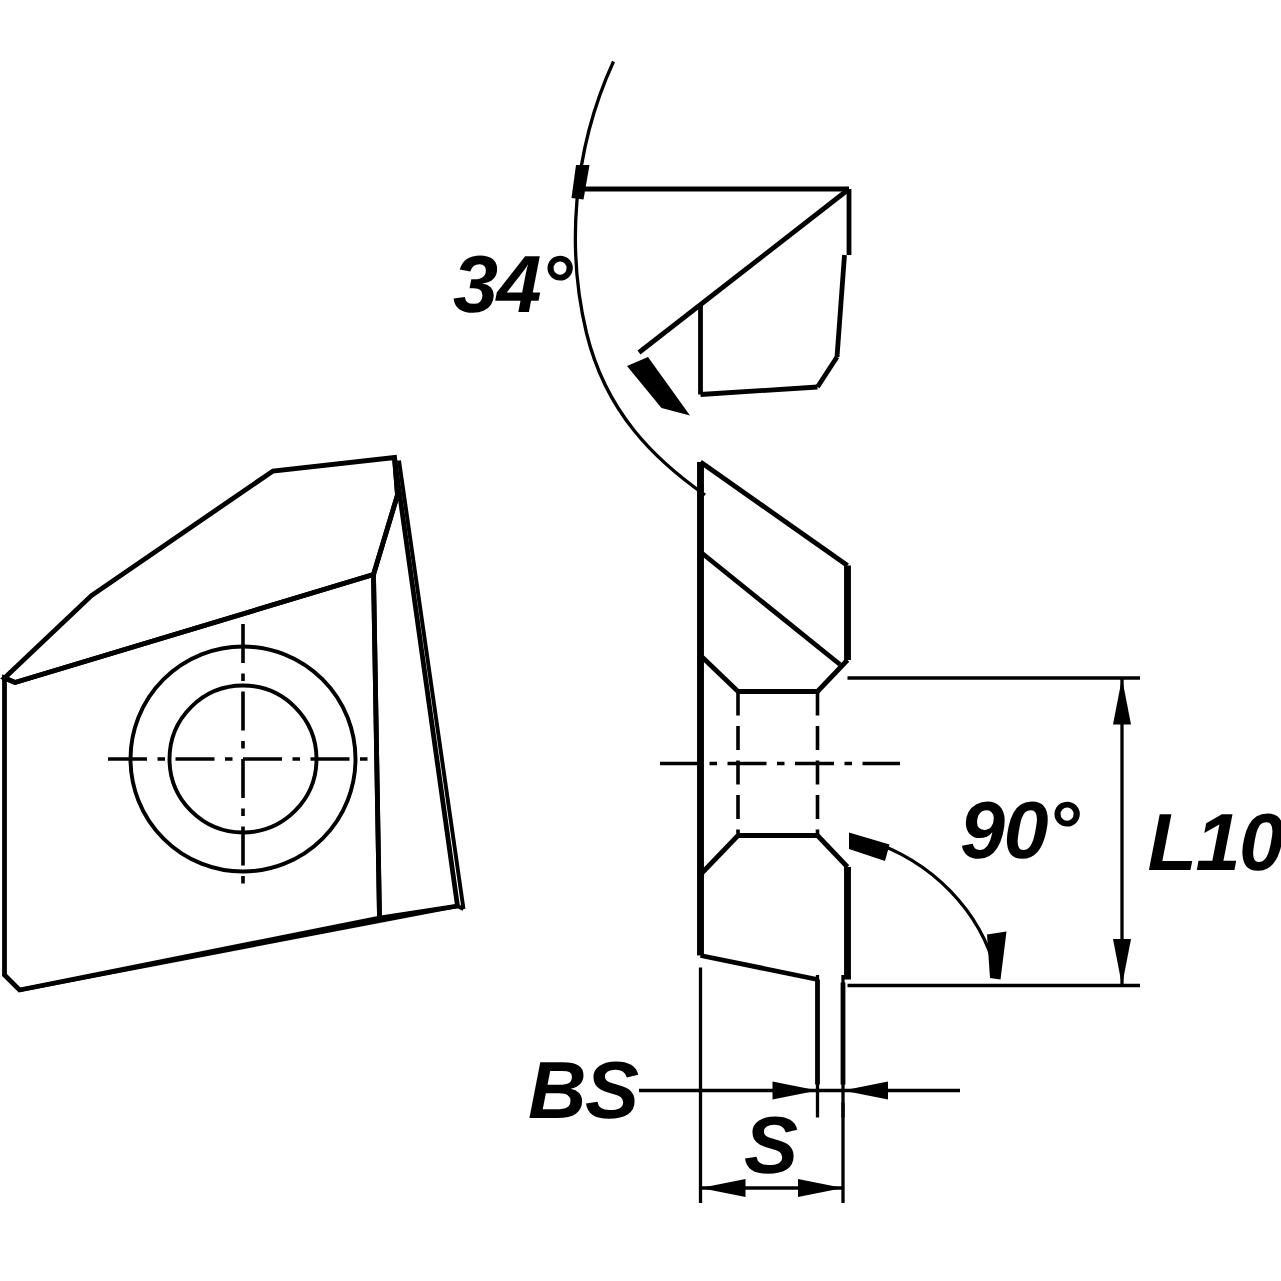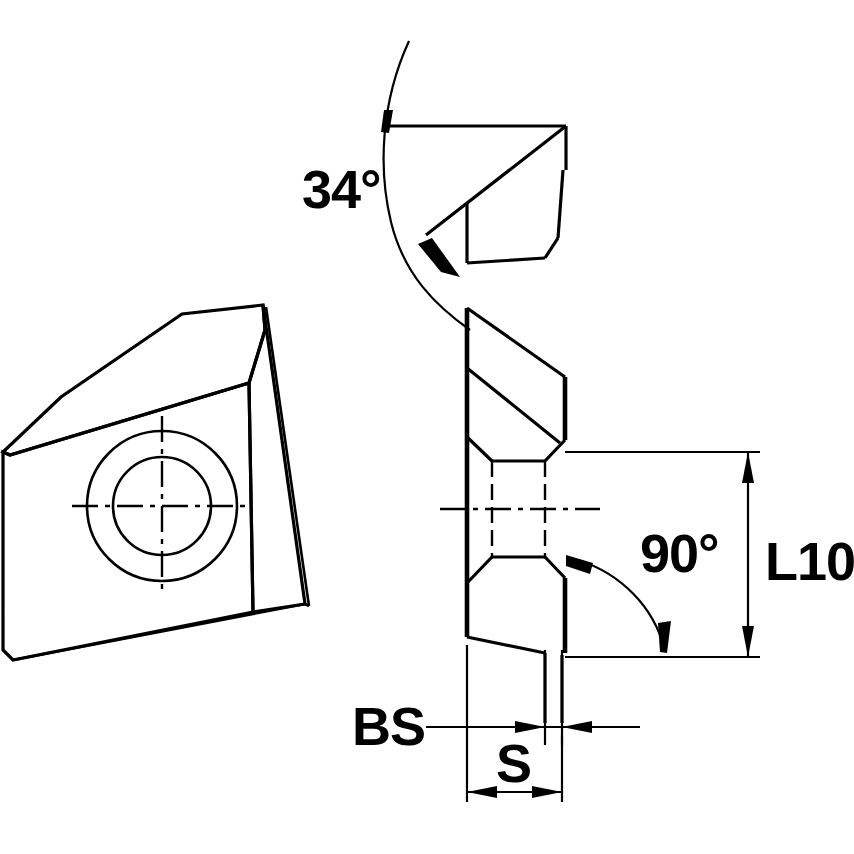--- a/index.html
+++ b/index.html
@@ -10,20 +10,21 @@
   }
   body {
     font-family: "Liberation Sans", sans-serif;
   }
   #drawing-root {
     position: relative;
     width: 854px;
     height: 854px;
     background: #ffffff;
     overflow: hidden;
+    font-style: italic;
   }
   #drawing-svg {
     position: absolute;
     left: 0;
     top: 0;
     width: 854px;
     height: 854px;
     display: block;
   }
   .dim-text {

